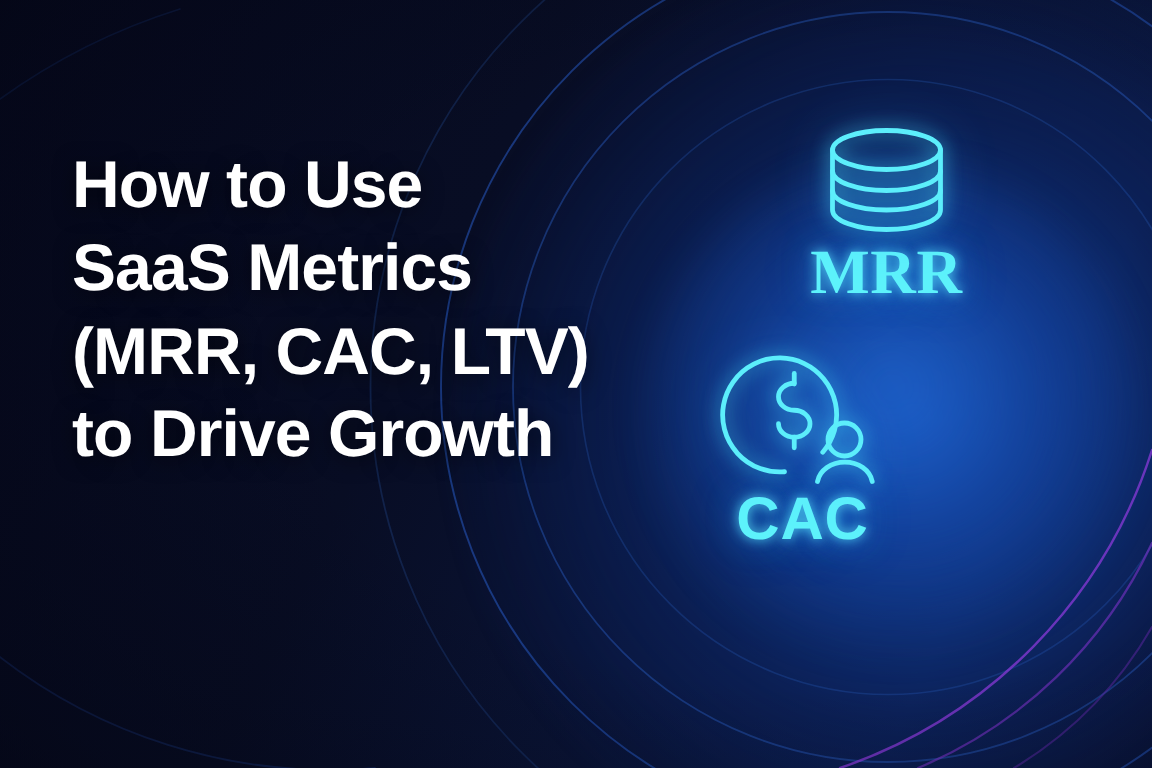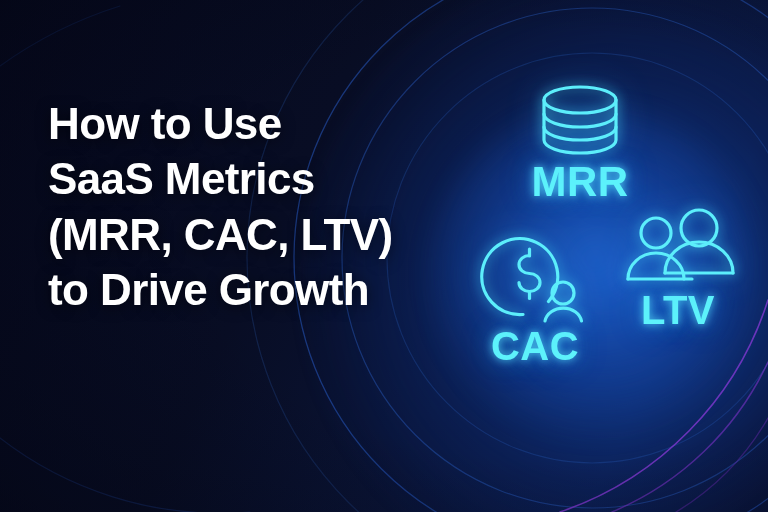--- a/index.html
+++ b/index.html
@@ -104,21 +104,21 @@
   .metric-label {
     margin-top: 2px;
     color: #5df2fb;
     font-weight: bold;
     letter-spacing: 0.5px;
     text-shadow: 0 0 8px rgba(90,230,255,0.85),
                  0 0 20px rgba(40,160,255,0.6),
                  0 0 34px rgba(30,120,230,0.4);
   }
 
-  #metric-mrr { left: 498px; top: 84px; width: 164px; }
+  #metric-mrr { left: 509px; top: 84px; width: 164px; font-family: Liberation Serif, serif; }
   #metric-mrr .metric-label { font-size: 42px; }
 
   #metric-cac { left: 460px; top: 228px; width: 150px; text-align: center; }
   #metric-cac .metric-label { font-size: 40px; margin-top: 0px; }
 
   #metric-ltv { left: 612px; top: 208px; width: 132px; }
   #metric-ltv .metric-label { font-size: 40px; margin-top: 0px; }
 
   .stroke {
     fill: none;
@@ -176,25 +176,14 @@
       <path class="stroke" d="M72.5 73.5 A 38 38 0 1 0 47 86.5"></path>
       <path class="stroke" d="M53.5 27.5 A 10.5 9 0 0 0 43 36.5 A 10.5 9 0 0 0 53.5 45.5 A 10.5 9 0 0 1 64 54.5 A 10.5 9 0 0 1 53.5 63.5 A 10.5 9 0 0 1 43 54.5"></path>
       <path class="stroke" d="M53.5 21 L53.5 28"></path>
       <path class="stroke" d="M53.5 63.5 L53.5 70.5"></path>
       <circle class="stroke" cx="87" cy="65" r="11"></circle>
       <path class="stroke" d="M69 93 A 18.5 15.5 0 0 1 105.5 93"></path>
     </svg>
     <div class="metric-label">CAC</div>
   </div>
 
-  <div class="metric" id="metric-ltv">
-    <svg width="116" height="80" viewBox="0 0 116 80">
-      <circle class="stroke" cx="36" cy="25" r="15"></circle>
-      <path class="stroke" d="M8 71 A 28 26 0 0 1 64 71"></path>
-      <path class="stroke" d="M8 71 L72 71"></path>
-      <circle class="stroke" cx="79" cy="20" r="18"></circle>
-      <path class="stroke" d="M45 65 A 34 31 0 0 1 113 65"></path>
-      <path class="stroke" d="M45 65 L113 65"></path>
-    </svg>
-    <div class="metric-label">LTV</div>
-  </div>
 
 </div>
 
 </body></html>

